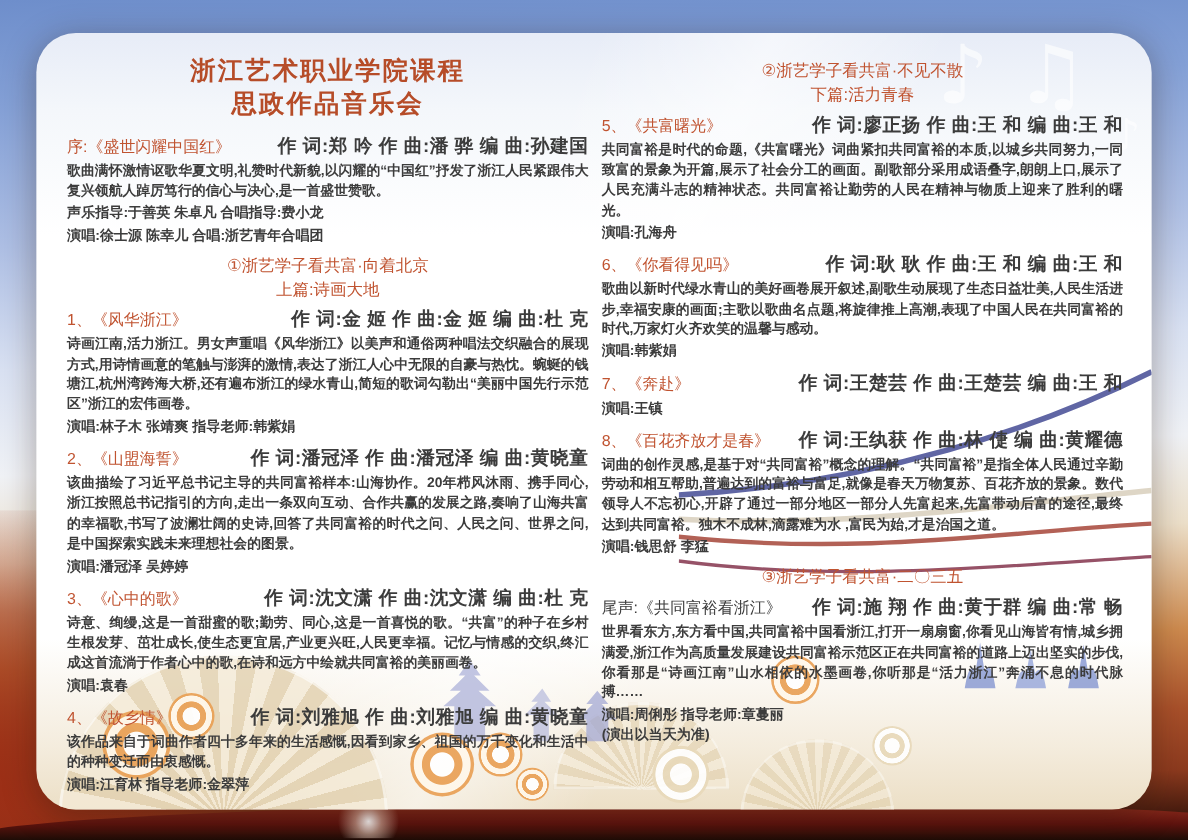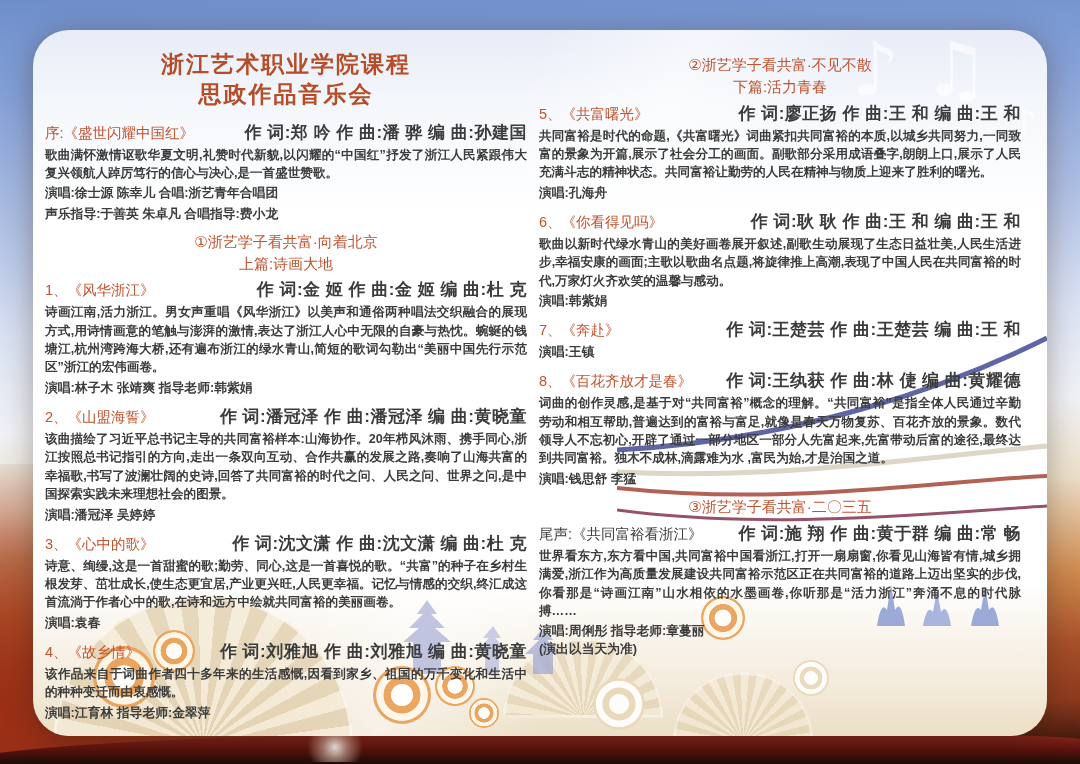--- a/index.html
+++ b/index.html
@@ -45,21 +45,21 @@
     background:radial-gradient(circle at 50% 50%,
       #ffffff 0 26%, #e9a055 28% 44%, #fff7ea 46% 62%, #e9a055 64% 78%, rgba(255,255,255,0) 80%);
   }
   .swirl.cream{
     background:radial-gradient(circle at 50% 50%,
       #ffffff 0 26%, #e8d9ba 28% 44%, #ffffff 46% 62%, #e8d9ba 64% 78%, rgba(255,255,255,0) 80%);
   }
   
   .columns{
     position:absolute;inset:0;display:flex;gap:12px;
-    padding:16px 26px 34px 12px;box-sizing:border-box;color:#3c3c3c;
+    padding:16px 26px 34px 28px;box-sizing:border-box;color:#3c3c3c;
   }
   .col{flex:1;min-width:0;position:relative;z-index:3;}
   .main-title{
     text-align:center;color:#b64c28;font-weight:900;font-size:23px;line-height:1.32;
     font-family:"Liberation Serif","DejaVu Serif",serif;letter-spacing:2px;margin:4px 0 10px;
   }
   .sect{text-align:center;font-weight:400;font-size:15px;color:#c05330;line-height:1.45;margin:4px 0 4px;}
   .sect .sub{display:block;}
   .item{margin-bottom:8px;}
   .item-head{display:flex;justify-content:space-between;align-items:baseline;gap:8px;}
@@ -121,22 +121,22 @@
           <span>浙江艺术职业学院课程</span><br>
           <span>思政作品音乐会</span>
         </div>
 
         <div class="item">
           <div class="item-head">
             <span class="item-title">序:《盛世闪耀中国红》</span>
             <span class="item-credits">作 词:郑 吟  作 曲:潘 骅  编 曲:孙建国</span>
           </div>
           <p class="desc">歌曲满怀激情讴歌华夏文明,礼赞时代新貌,以闪耀的“中国红”抒发了浙江人民紧跟伟大复兴领航人踔厉笃行的信心与决心,是一首盛世赞歌。</p>
+          <p class="perf">声乐指导:于善英 朱卓凡  合唱指导:费小龙</p>
           <p class="perf">演唱:徐士源 陈幸儿    合唱:浙艺青年合唱团</p>
-          <p class="perf">声乐指导:于善英 朱卓凡  合唱指导:费小龙</p>
         </div>
 
         <div class="sect">
           <span>①浙艺学子看共富·向着北京</span>
           <span class="sub">上篇:诗画大地</span>
         </div>
 
         <div class="item">
           <div class="item-head">
             <span class="item-title">1、《风华浙江》</span>

